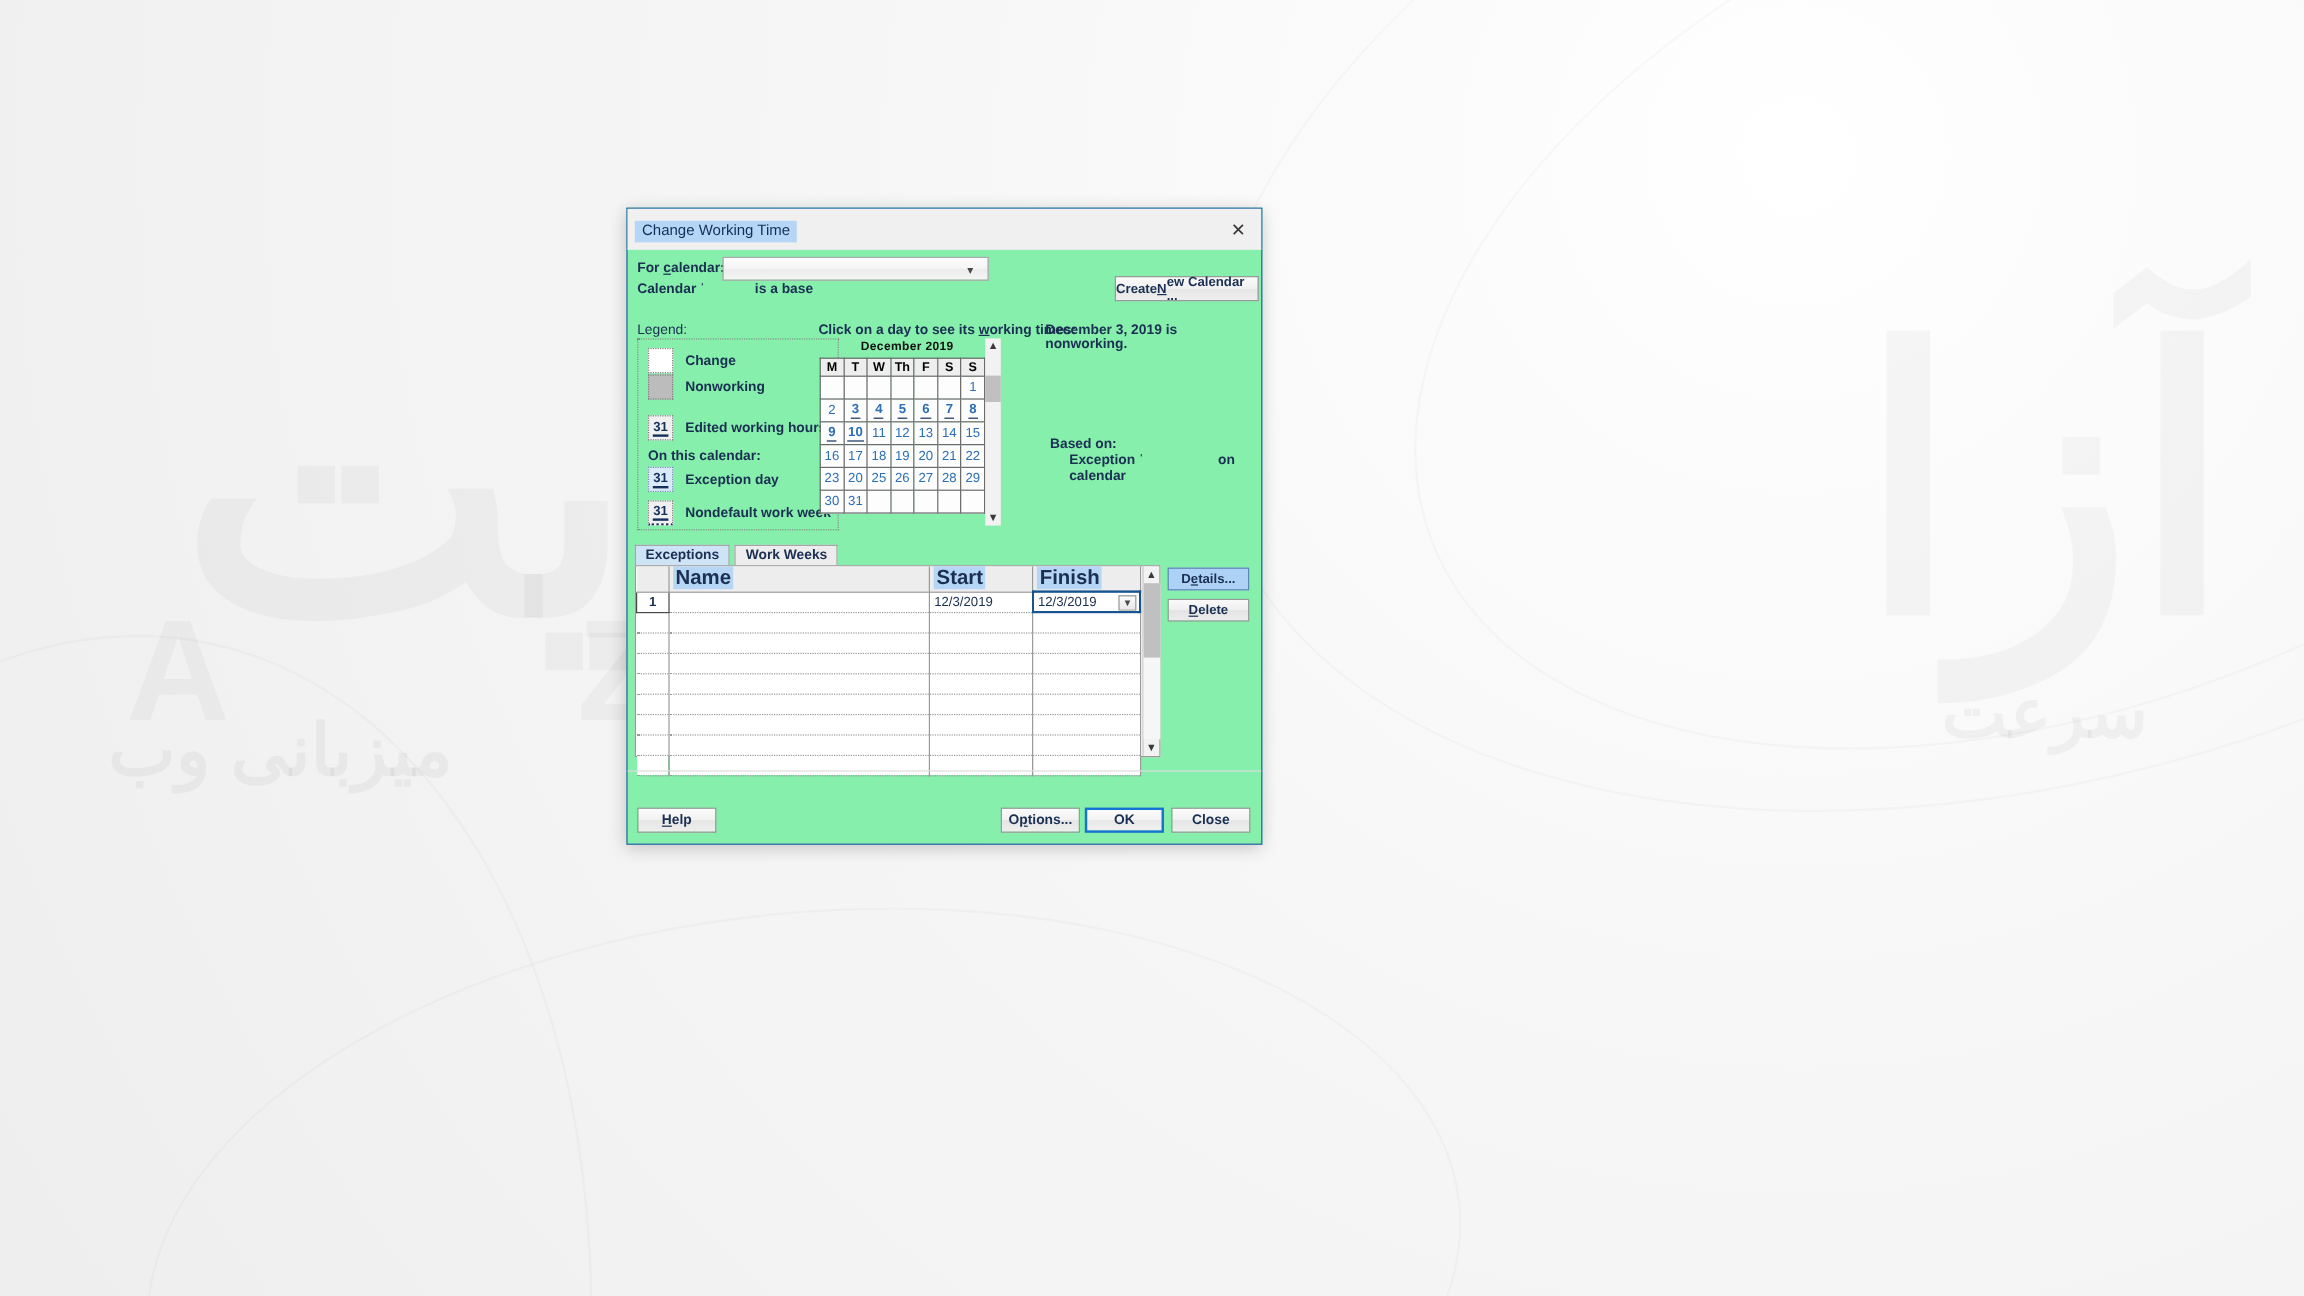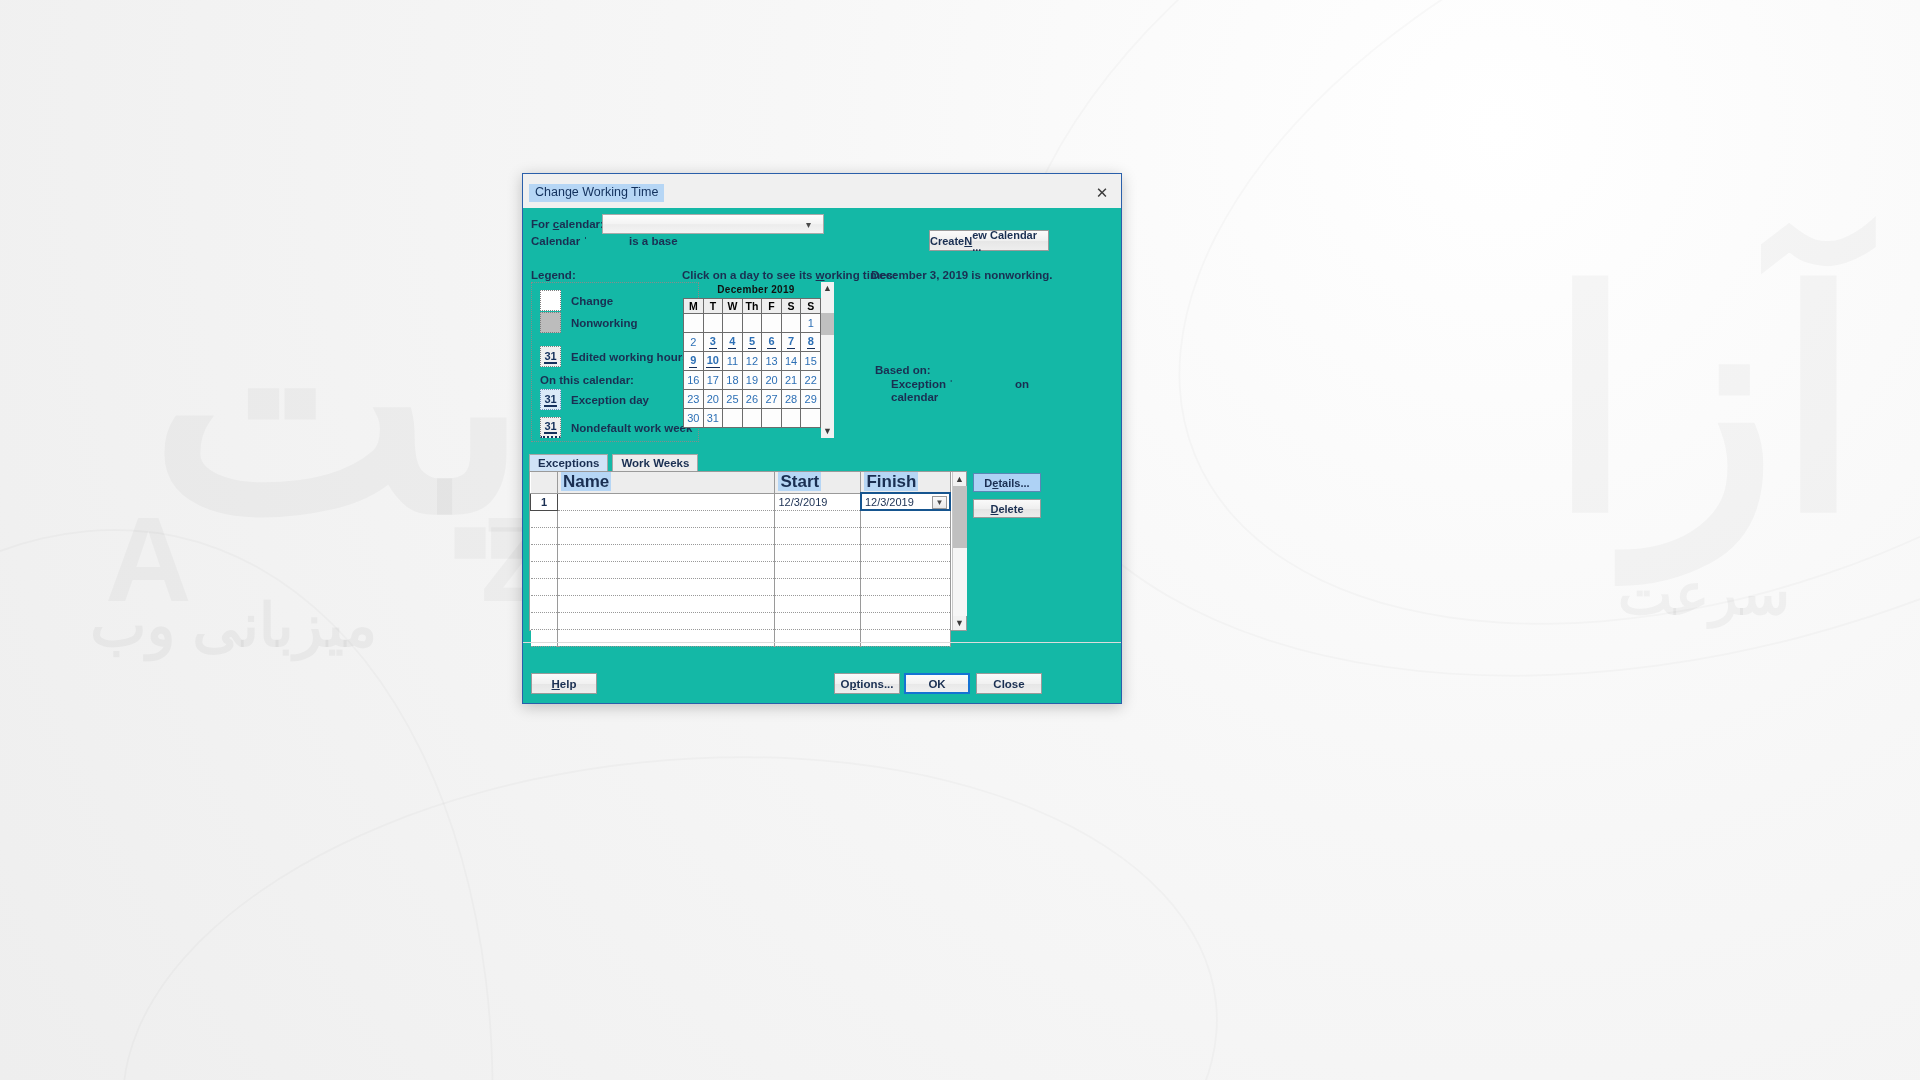--- a/index.html
+++ b/index.html
@@ -41,22 +41,22 @@
   .wm-main   { left: 150px;  top: 232px; font-size: 300px; letter-spacing: 8px; }
   .wm-letters{ left: 105px;  top: 490px; font-size: 120px; letter-spacing: 130px; }
   .wm-fa     { left: 90px;   top: 590px; font-size: 60px; letter-spacing: 6px; color: rgba(0,0,0,0.040); }
   .wm-right  { right: 60px;  top: 230px; font-size: 300px; letter-spacing: 8px; }
   .wm-right2 { right: 130px; top: 560px; font-size: 58px; letter-spacing: 6px; color: rgba(0,0,0,0.040); }
 
   
   #dialog {
     position: absolute;
     left: 522px; top: 173px;
-    width: 600px; height: 531px;
-    background: #14b8a6;
+    width: 530px; height: 531px;
+    background: #86efac;
     border: 1px solid #2a5faa;
     box-shadow: 0 3px 14px rgba(0,0,0,0.22);
     font-size: 11px;
     color: #1a2f52;
   }
 
   .titlebar {
     height: 34px;
     position: relative;
     background: #f0f0f0;
@@ -101,21 +101,21 @@
     border: 1px solid #9a9a9a;
     font-size: 11px; font-weight: bold; color:#1a2f52;
     display: flex; align-items: center; justify-content: center;
     cursor: pointer;
   }
 
   .row-calbase { position: absolute; left: 8px; top: 61px; font-size: 11.5px; font-weight: bold; }
   .row-calbase .ib { position: absolute; left: 98px; top: 0; white-space: nowrap; }
 
   
-  .legend-label { position: absolute; left: 8px; top: 95px; font-size: 11.5px; font-weight: bold; }
+  .legend-label { position: absolute; left: 8px; top: 95px; font-size: 11.5px; font-weight: normal; }
   .legend-box {
     position: absolute; left: 8px; top: 108px;
     width: 168px; height: 160px;
     border: 1px dotted #8a8a8a;
     background: transparent;
   }
   .lg-item { position: absolute; display: flex; align-items: center; }
   .lg-sw {
     width: 21px; height: 21px;
     display:flex; align-items:center; justify-content:center;

